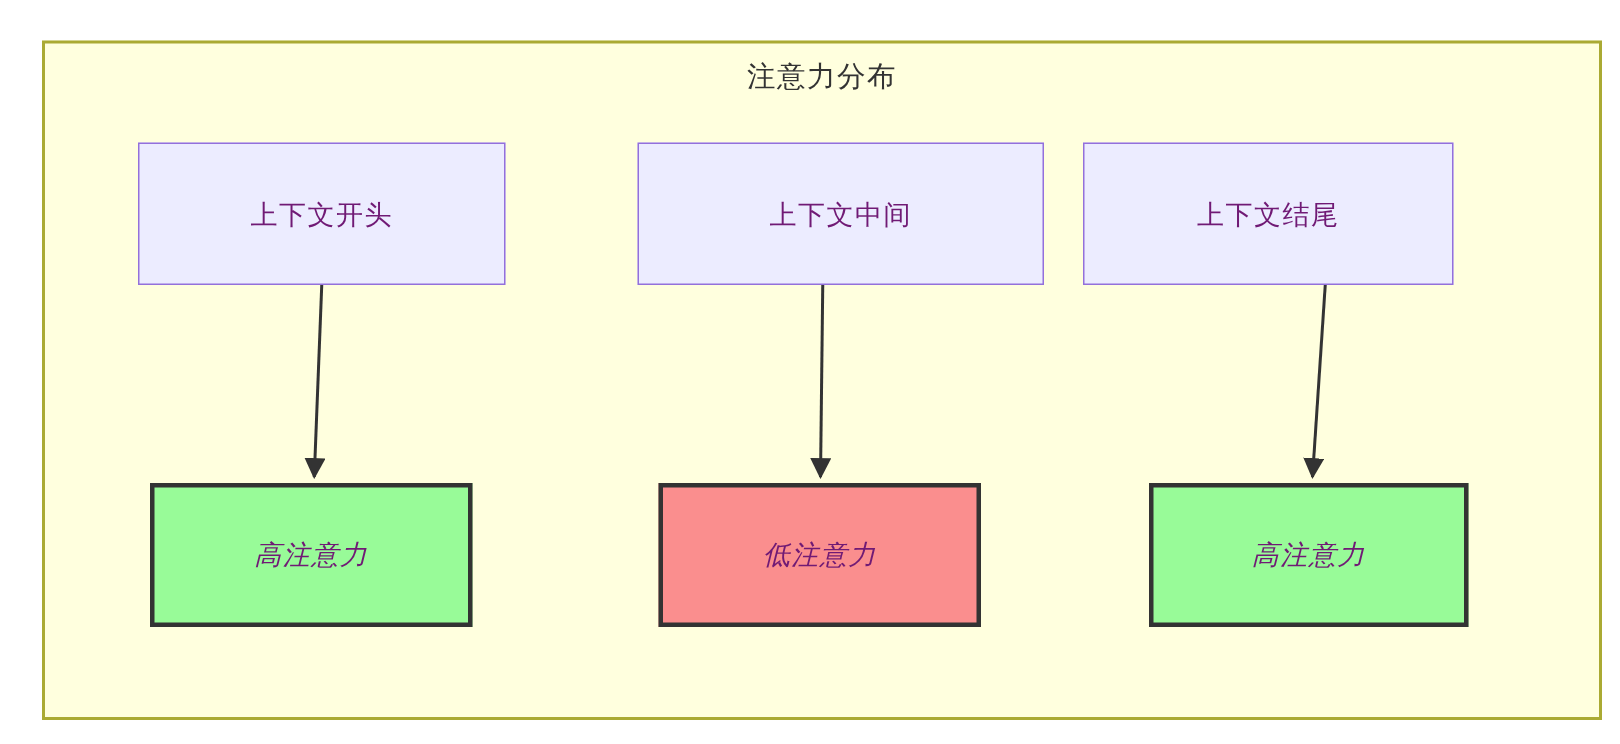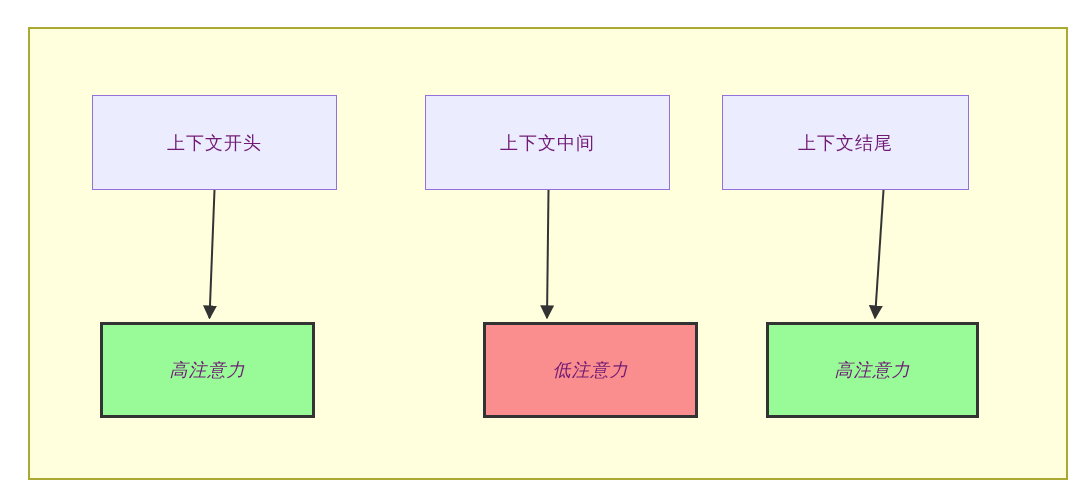--- a/index.html
+++ b/index.html
@@ -54,42 +54,43 @@
   .result-node {
     top: 293px;
     height: 96px;
     border: 3px solid #333333;
     font-style: italic;
   }
   .result-high { background: #98fb98; }
   .result-low  { background: #fa8e8e; }
 
   #src-0 { left: 62px;  width: 245px; }
-  #src-1 { left: 395px; width: 245px; }
+  #src-1 { left: 395px; width: 271px; }
   #src-2 { left: 692px; width: 247px; }
 
   #res-0 { left: 70px;  width: 215px; }
-  #res-1 { left: 409px; width: 215px; margin-left: 44px; }
+  #res-1 { left: 409px; width: 215px; }
   #res-2 { left: 736px; width: 213px; }
 
   .edges {
     position: absolute;
     left: 0;
     top: 0;
     width: 1040px;
     height: 453px;
     pointer-events: none;
   }
 </style>
 </head>
 <body>
 
 <div class="stage">
   <div class="cluster">
 
+    <div class="cluster-title">注意力分布</div>
 
     <svg class="edges" viewBox="0 0 1040 453" xmlns="http://www.w3.org/2000/svg">
       <defs>
         <marker id="arrowhead" viewBox="0 0 10 10" refX="9" refY="5" markerWidth="7" markerHeight="7" orient="auto">
           <path d="M0,0 L10,5 L0,10 z" fill="#333333"></path>
         </marker>
       </defs>
       <line x1="184.5" y1="161" x2="179.5" y2="289" stroke="#333333" stroke-width="2" marker-end="url(#arrowhead)"></line>
       <line x1="518.5" y1="161" x2="517" y2="289" stroke="#333333" stroke-width="2" marker-end="url(#arrowhead)"></line>
       <line x1="853.5" y1="161" x2="845" y2="289" stroke="#333333" stroke-width="2" marker-end="url(#arrowhead)"></line>

